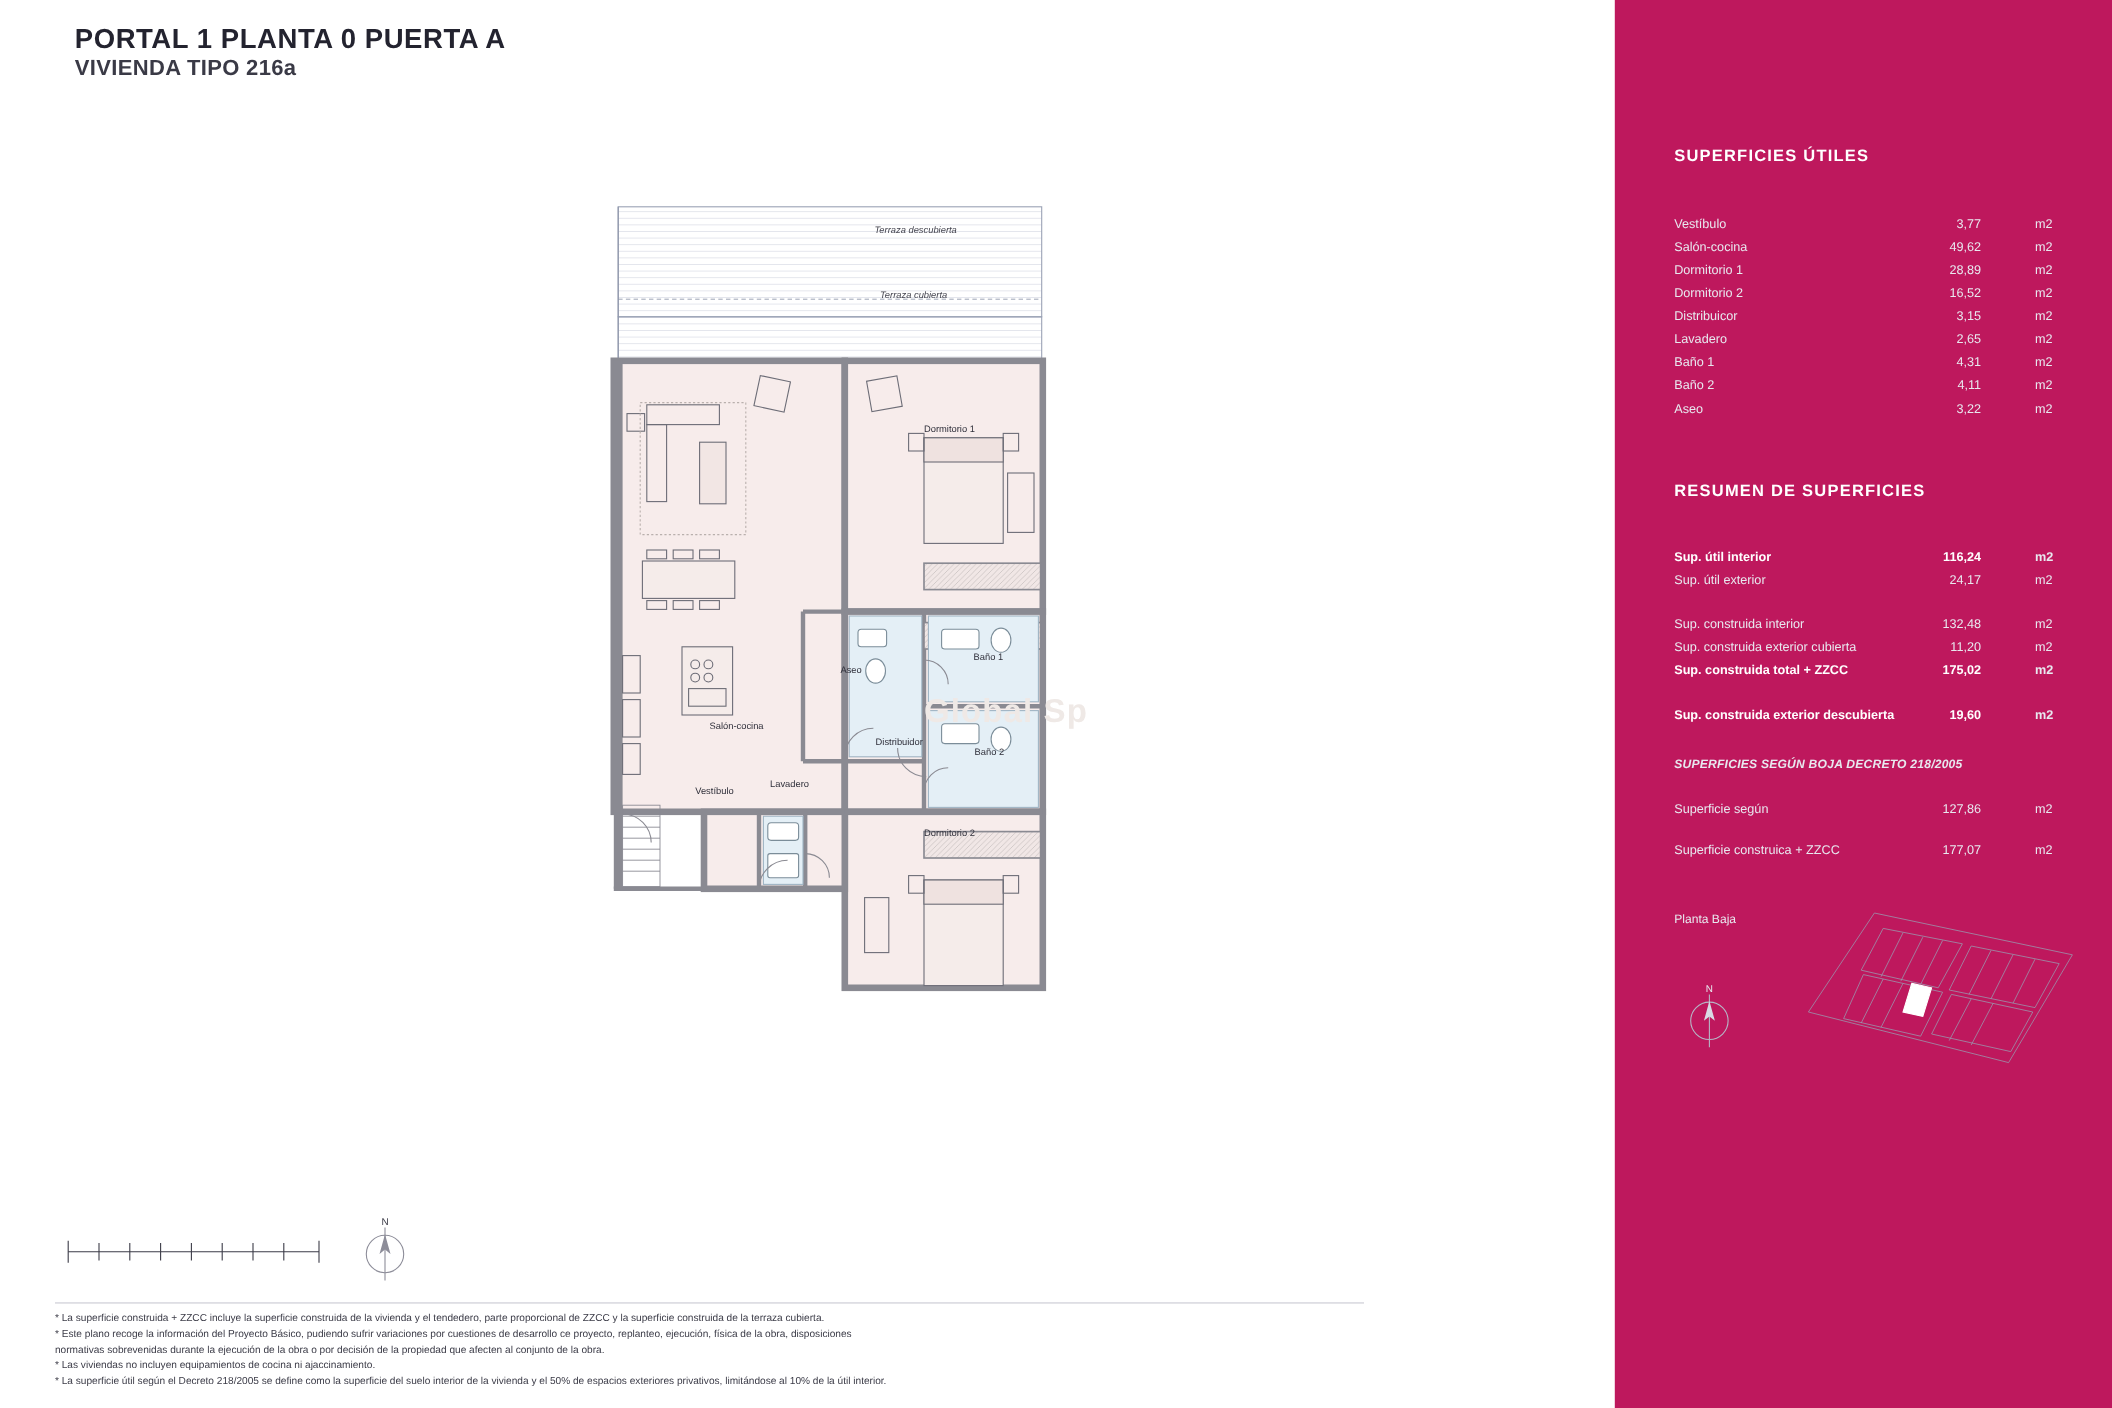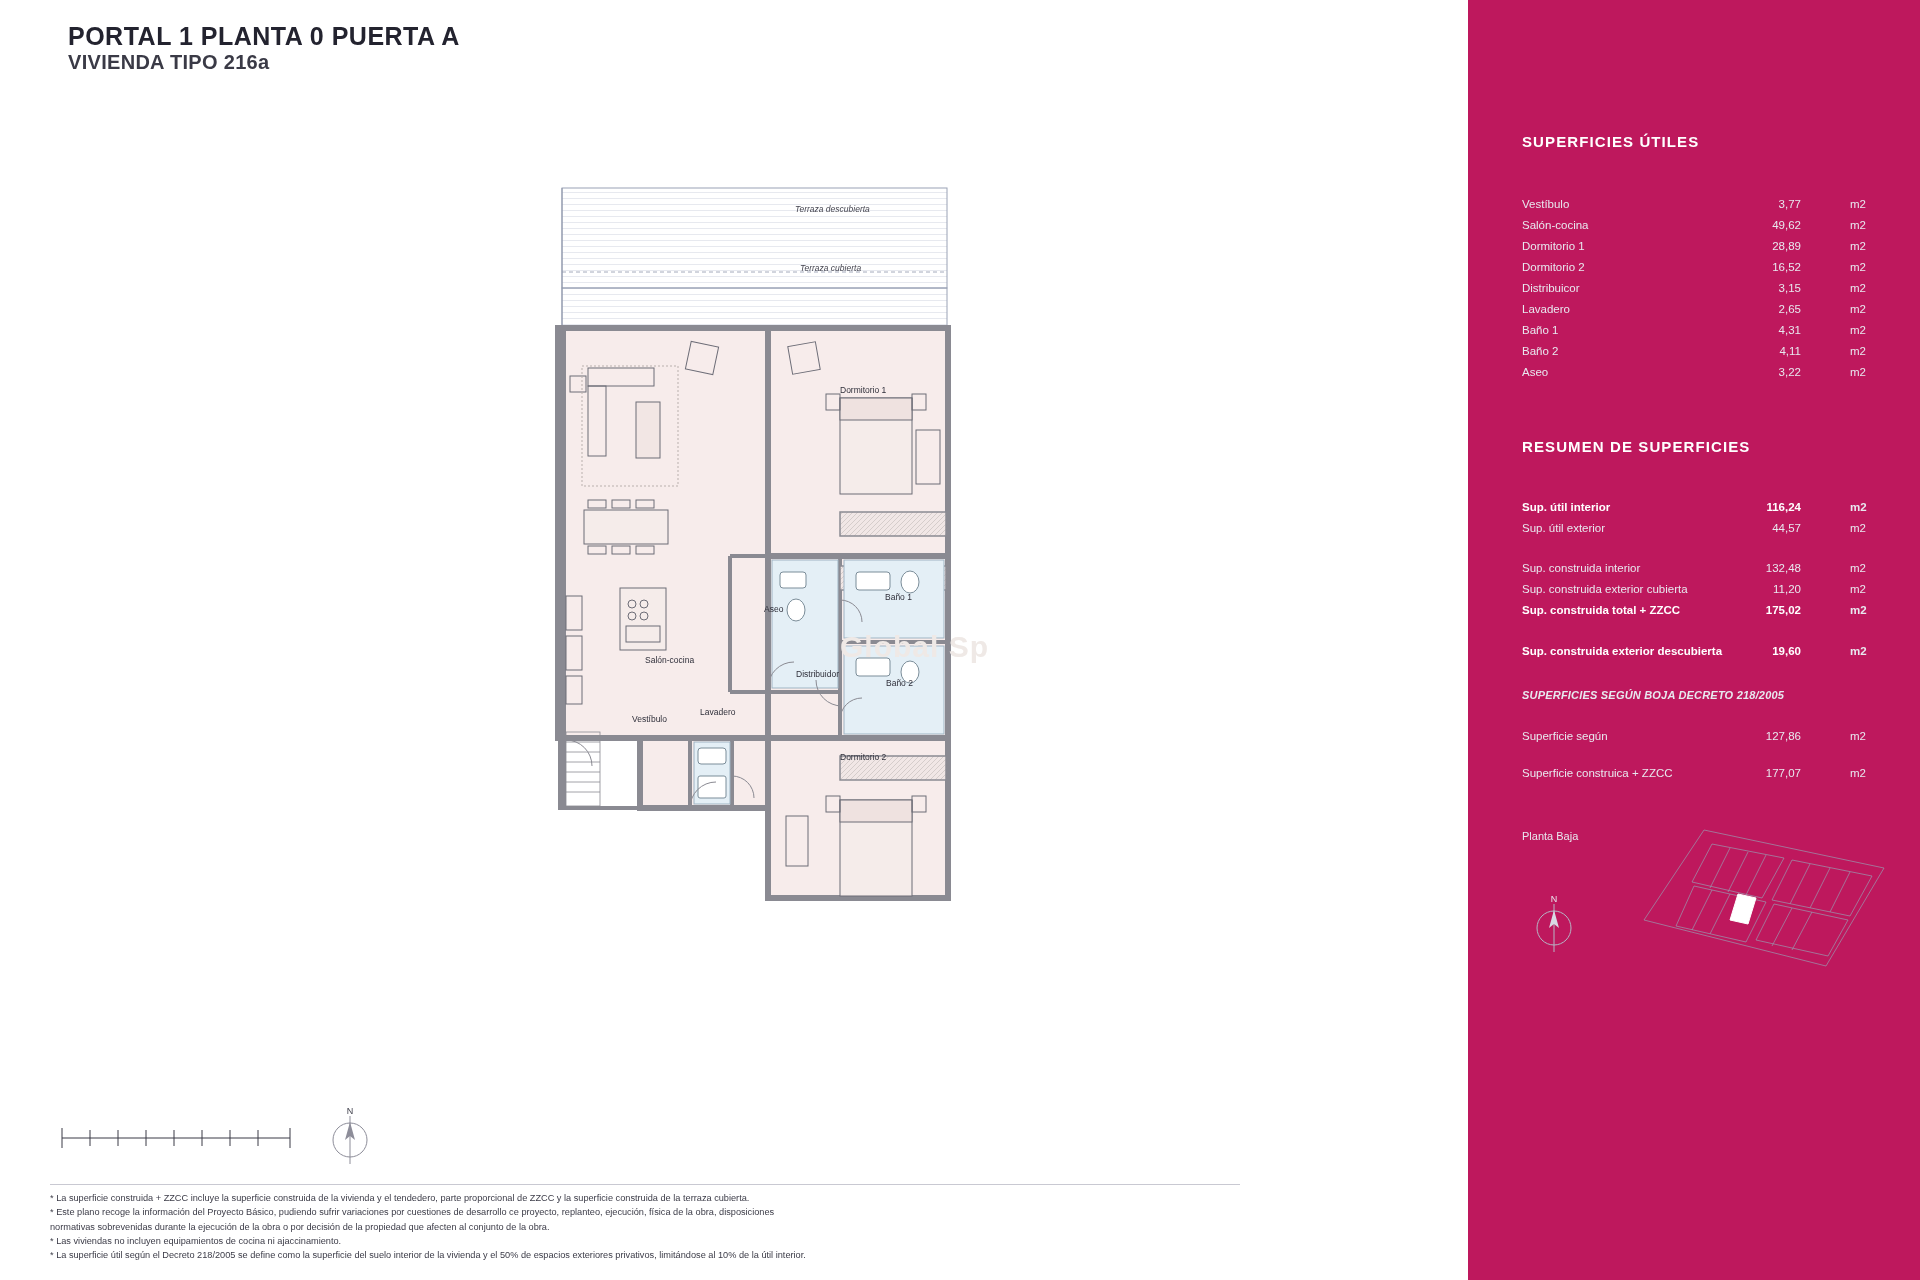--- a/index.html
+++ b/index.html
@@ -359,21 +359,21 @@
   <div class="row bold" style="top:501px;">
     <span class="lbl">Sup. útil interior</span>
     <span class="valwrap">
         <span class="val">116,24</span>
         <span class="unit">m2</span>
       </span>
   </div>
   <div class="row" style="top:522px;">
     <span class="lbl">Sup. útil exterior</span>
     <span class="valwrap">
-        <span class="val">44,57</span>
+        <span class="val">24,17</span>
         <span class="unit">m2</span>
       </span>
   </div>
 
   <div class="row" style="top:562px;">
     <span class="lbl">Sup. construida interior</span>
     <span class="valwrap">
         <span class="val">132,48</span>
         <span class="unit">m2</span>
       </span>

